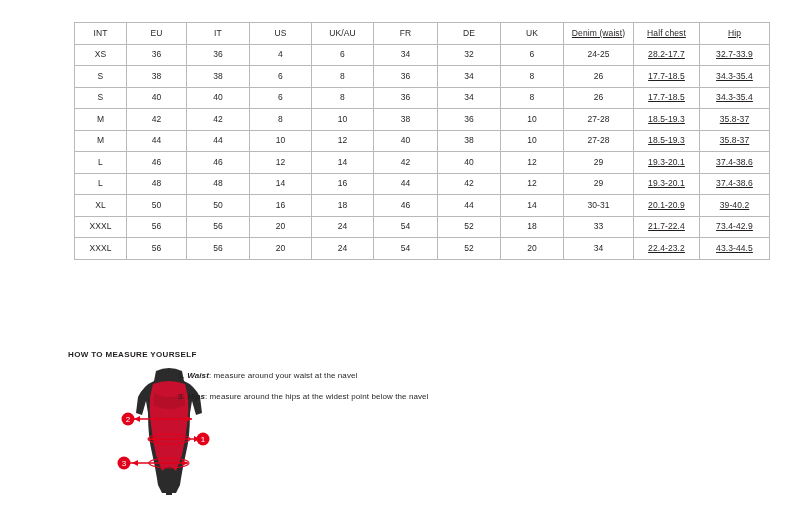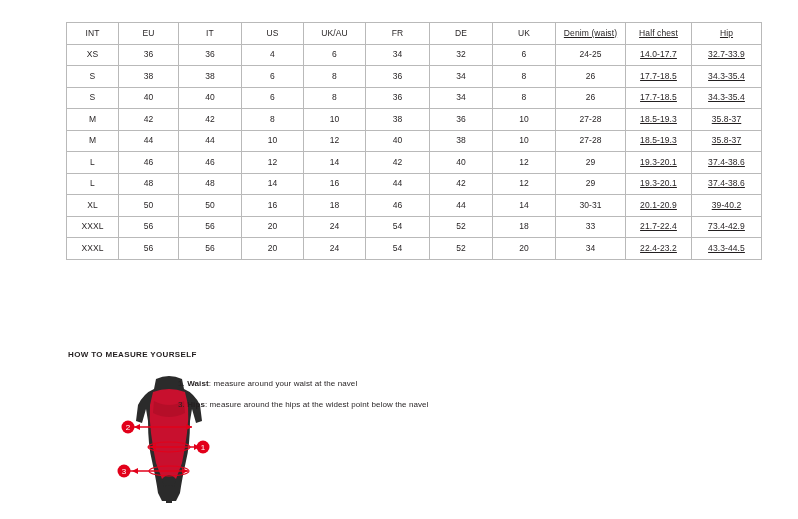--- a/index.html
+++ b/index.html
@@ -17,21 +17,21 @@
   }
   .page {
     position: absolute;
     left: 0; top: 0;
     width: 798px; height: 519px;
   }
 
   
   .size-table-wrap {
     position: absolute;
-    left: 66px;
+    left: 74px;
     top: 22px;
     width: 663px;
   }
   table.size-table {
     border-collapse: collapse;
     width: 663px;
     table-layout: fixed;
   }
   table.size-table th,
   table.size-table td {
@@ -73,21 +73,21 @@
     position: absolute;
     left: 68px;
     top: 350px;
     width: 660px;
   }
   .measure-title {
     font-size: 8px;
     font-weight: bold;
     letter-spacing: 0.35px;
     color: #231f20;
-    margin-bottom: 10px;
+    margin-bottom: 2px;
   }
   .measure-body {
     position: relative;
     display: block;
   }
   .figure-box {
     position: absolute;
     left: 36px;
     top: 6px;
     width: 130px;
@@ -99,21 +99,21 @@
     top: 10px;
     width: 520px;
   }
   .note {
     font-size: 8px;
     color: #231f20;
     margin-bottom: 11px;
     line-height: 1.2;
     letter-spacing: 0.1px;
   }
-  .note b { font-weight: bold; }
+  .note b { font-weight: bold; font-style: italic; }
 </style>
 </head>
 <body>
 
 <div class="page">
 
   <div class="size-table-wrap">
     <table class="size-table">
       <colgroup>
         <col class="c-int">
@@ -147,21 +147,21 @@
         <tr>
           <td>XS</td>
           <td>36</td>
           <td>36</td>
           <td>4</td>
           <td>6</td>
           <td>34</td>
           <td>32</td>
           <td>6</td>
           <td>24-25</td>
-          <td class="left-pad">14.0-17.7</td>
+          <td class="left-pad">28.2-17.7</td>
           <td class="left-pad">32.7-33.9</td>
         </tr>
         <tr>
           <td>S</td>
           <td>38</td>
           <td>38</td>
           <td>6</td>
           <td>8</td>
           <td>36</td>
           <td>34</td>

